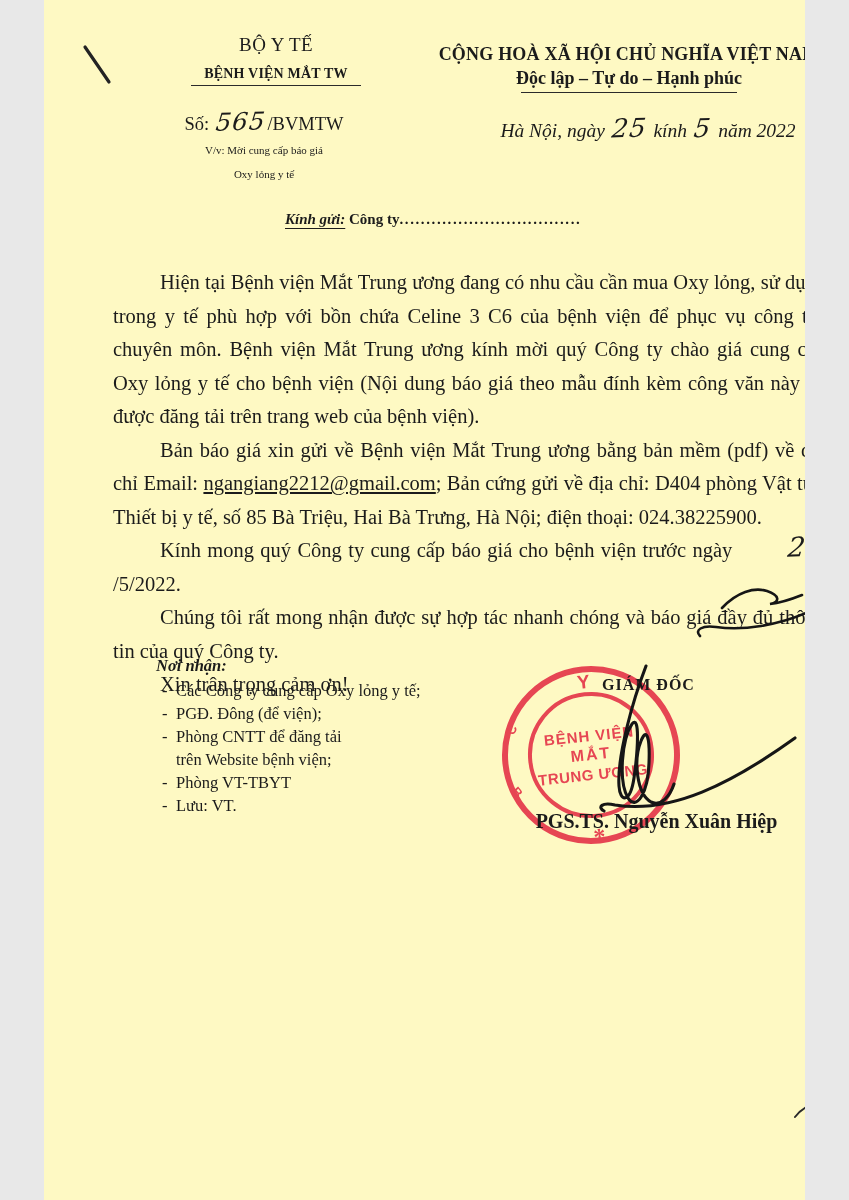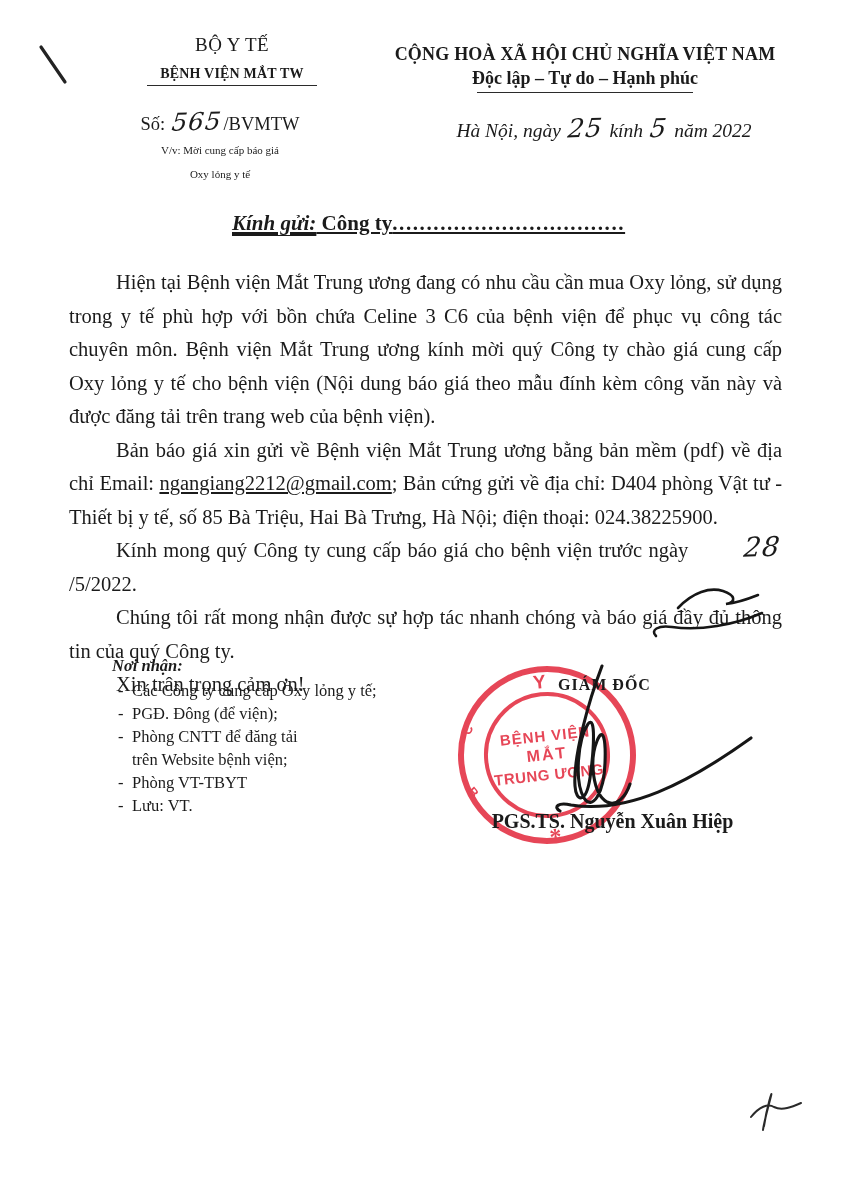--- a/index.html
+++ b/index.html
@@ -1,18 +1,18 @@
 <!DOCTYPE html>
 <html><head>
 <meta charset="utf-8">
 <style>
   html,body{margin:0;padding:0;background:#e8e8e8;}
   .page{
-    position:relative;width:849px;height:1200px;margin:0 auto;
-    background:#ffffff;color:#1b1b1b;overflow:hidden;
+    position:relative;width:761px;height:1200px;margin:0 auto;
+    background:#fef9c3;color:#1b1b1b;overflow:hidden;
     font-family:"Liberation Serif","DejaVu Serif",serif;
   }
   .abs{position:absolute;}
 
   
   .hdr-left{left:118px;top:34px;width:228px;text-align:center;}
   .ministry{font-size:19px;letter-spacing:.4px;}
   .org{font-size:14px;font-weight:bold;margin-top:10px;letter-spacing:.2px;}
   .rule-left{width:170px;border-top:1.7px solid #2b2b2b;margin:3px auto 0;}
   .hdr-right{left:383px;top:44px;width:404px;text-align:center;}
@@ -25,21 +25,21 @@
   .ref-no{font-size:18.5px;}
   .ref-sub{font-size:11px;line-height:24px;margin-top:3px;}
   .dateline{left:418px;top:118px;width:372px;text-align:center;font-style:italic;font-size:19.5px;}
 
   
   .hw{display:inline-block;font-family:"DejaVu Serif",serif;font-style:italic;
       transform:skewX(-8deg) rotate(-2deg);font-size:1.32em;line-height:.8;
       padding:0 2px;letter-spacing:1px;}
 
   
-  .salutation{left:232px;top:211px;font-size:21px;font-weight:bold;white-space:nowrap;text-decoration:underline;}
+  .salutation{left:241px;top:211px;font-size:15px;font-weight:bold;white-space:nowrap;}
   .kg{font-style:italic;text-decoration:underline;text-underline-offset:4px;}
   .dots{letter-spacing:1.6px;font-weight:bold;}
 
   
   .body{left:69px;top:266px;width:713px;font-size:20.5px;line-height:33.5px;text-align:justify;}
   .body p{margin:0;text-indent:47px;}
   .email{text-decoration:underline;text-underline-offset:2px;}
 
   
   .recipients{left:112px;top:654px;width:310px;font-size:16.5px;line-height:23px;}

